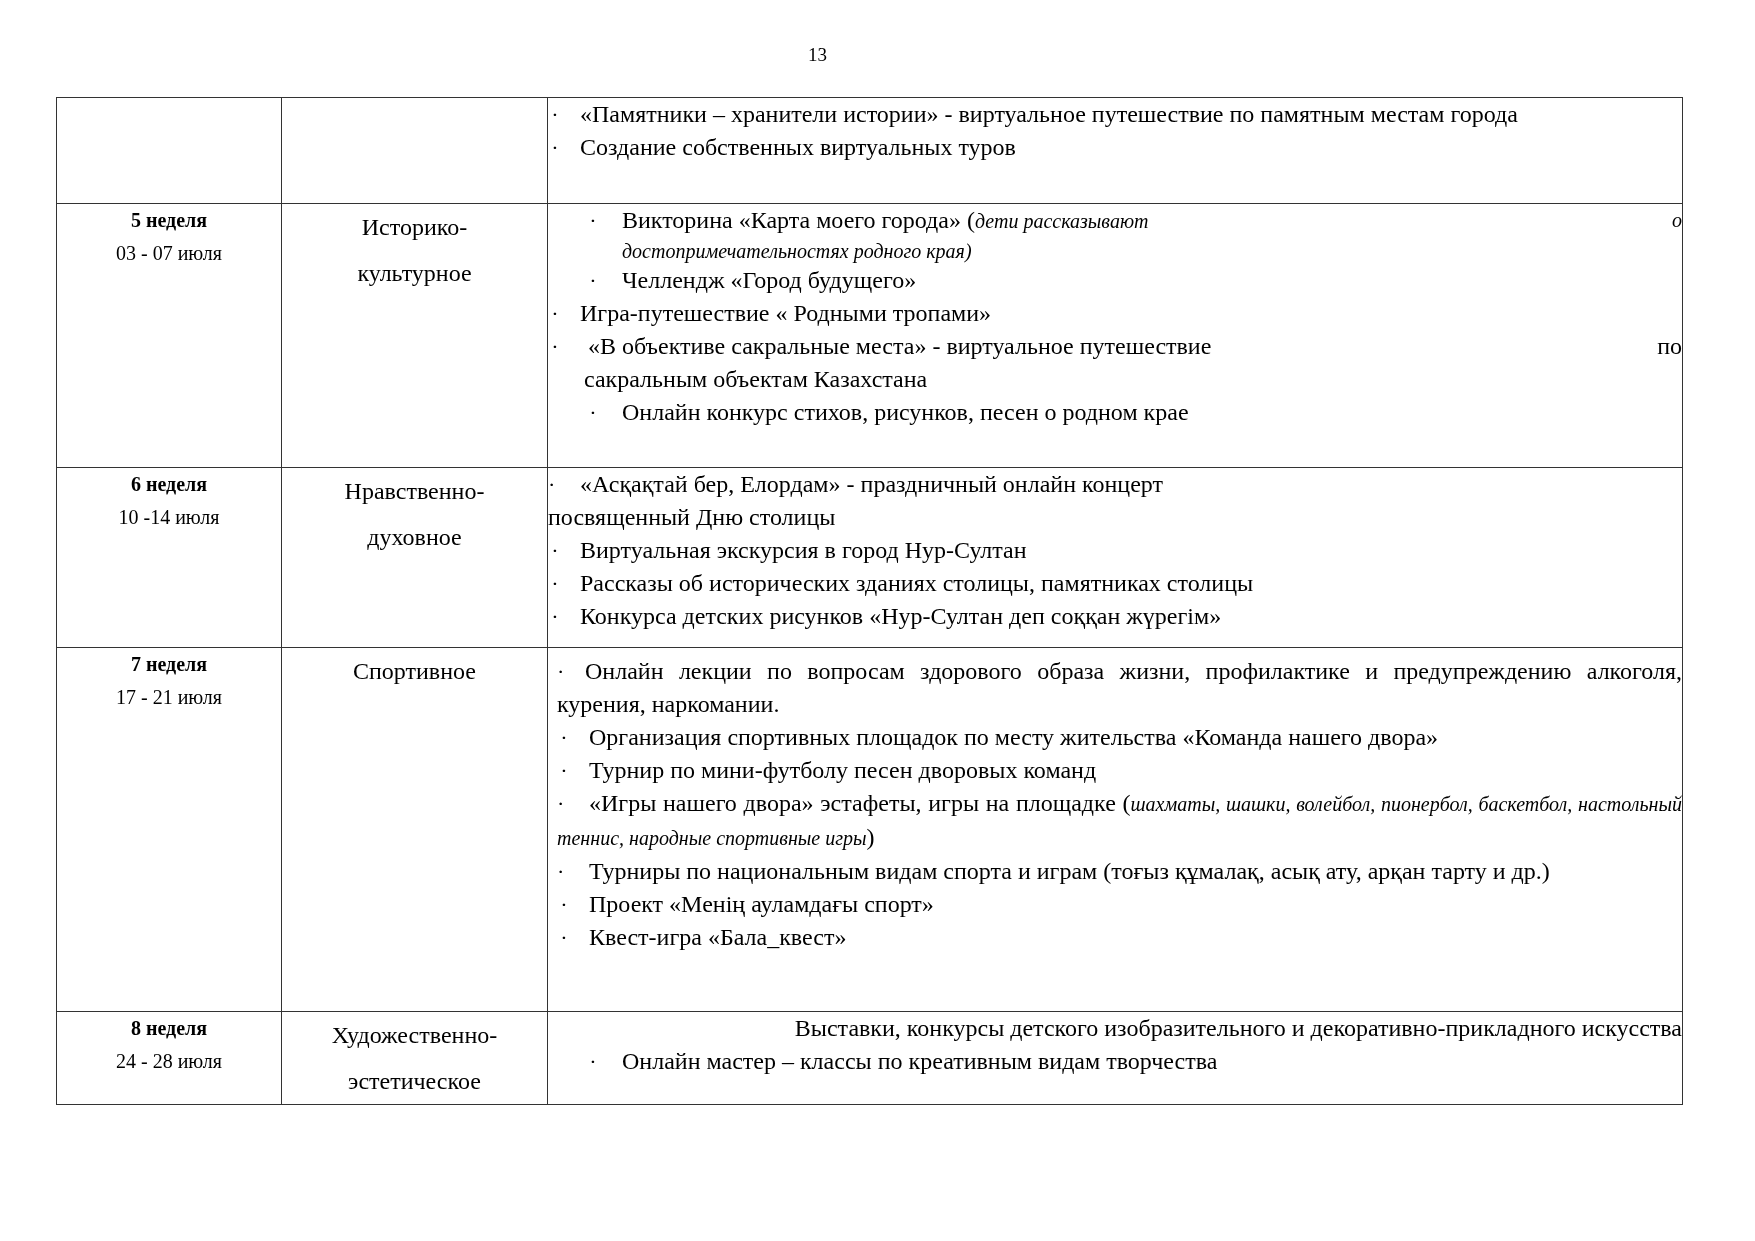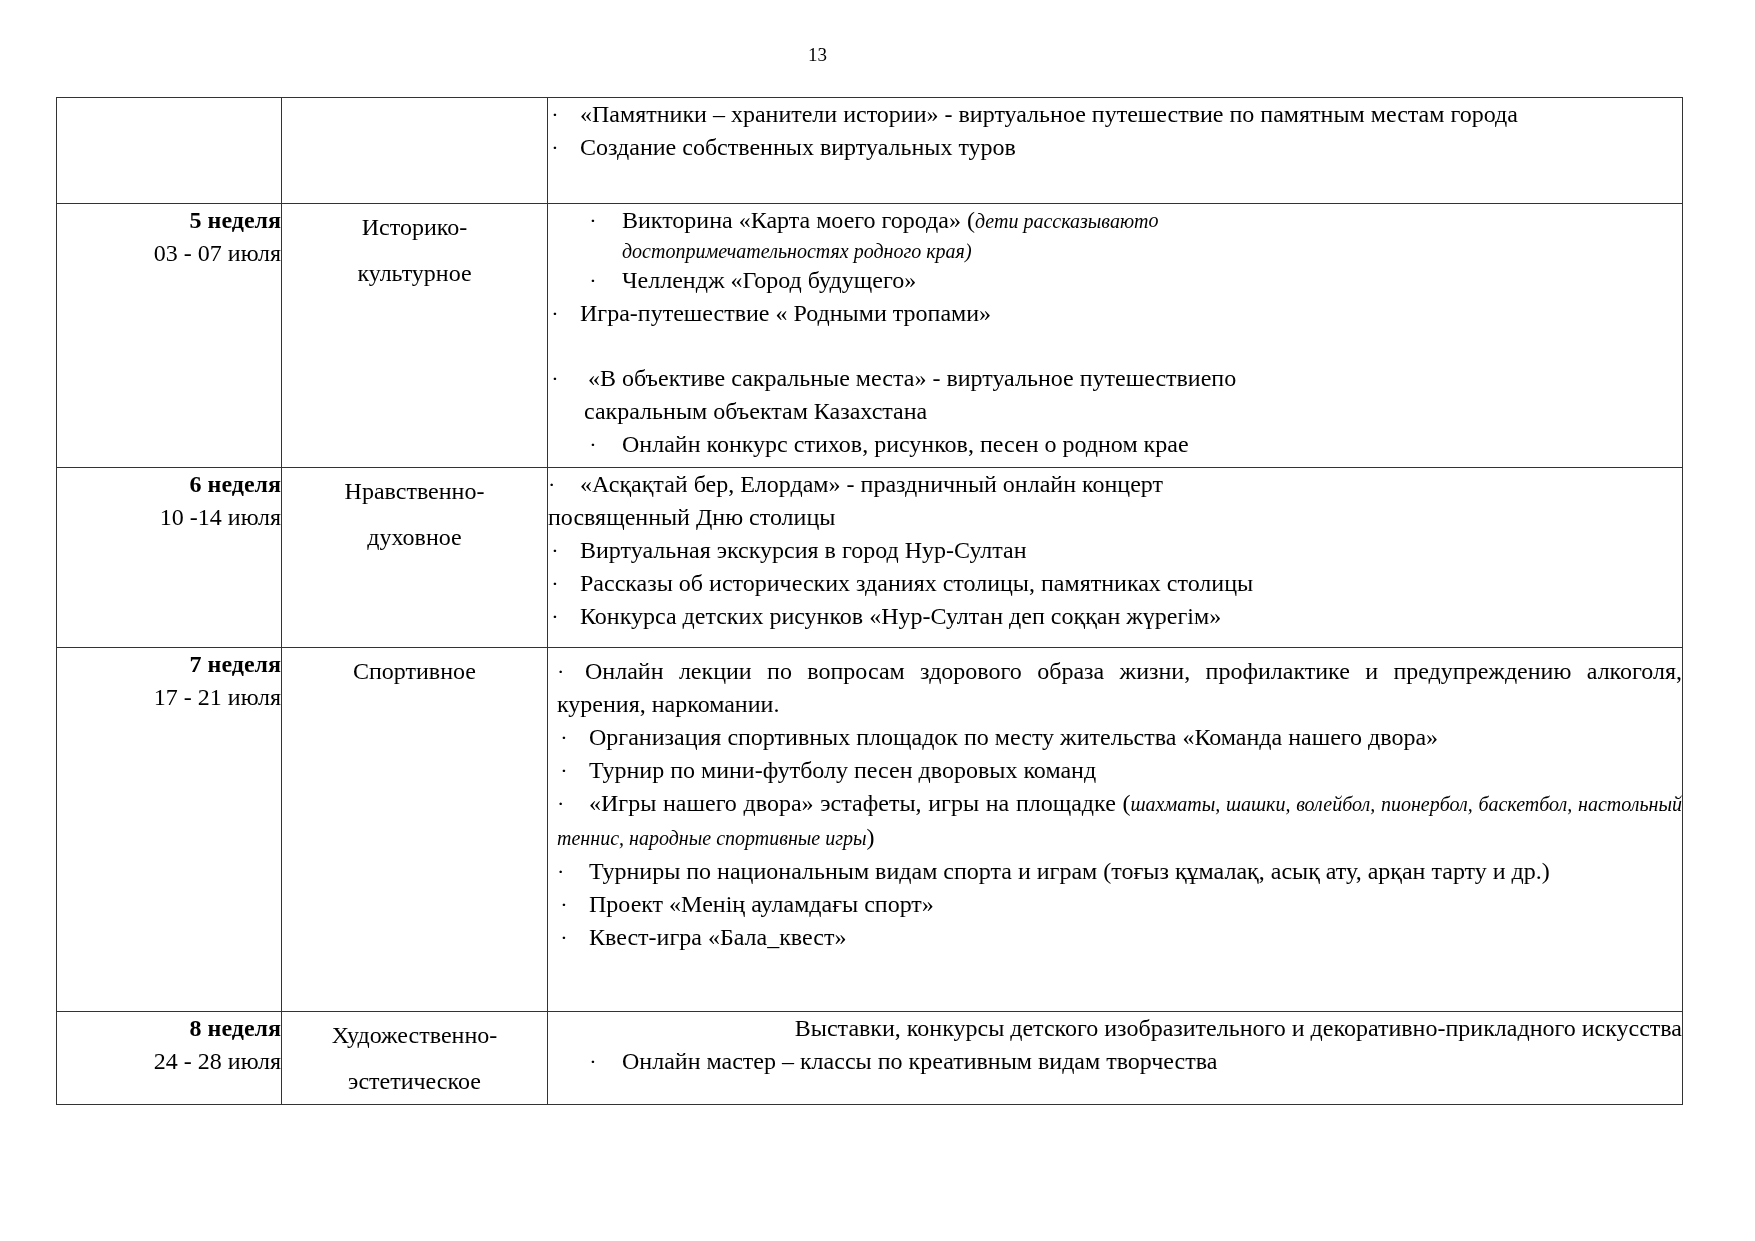--- a/index.html
+++ b/index.html
@@ -4,34 +4,34 @@
 <style>
   html, body { margin: 0; padding: 0; background: #ffffff; }
   body { width: 1755px; height: 1241px; position: relative; overflow: hidden;
          font-family: "Liberation Serif", "DejaVu Serif", serif; color: #000; }
   .page-number { position: absolute; top: 44px; left: 0; width: 1635px; text-align: center;
                  font-size: 19px; }
   table.plan { position: absolute; left: 56px; top: 97px; width: 1626px;
                border-collapse: collapse; table-layout: fixed; }
   table.plan td { border: 1.5px solid #333; vertical-align: top; padding: 0; }
   col.c1 { width: 225px; } col.c2 { width: 266px; } col.c3 { width: 1135px; }
-  .week { text-align: right; font-size: 24px; line-height: 33px; padding-top: 2px; margin-top: 34px; }
+  .week { text-align: center; font-size: 20px; line-height: 33px; padding-top: 2px; margin-top: 34px; }
   .week b { font-weight: bold; }
   .dir { text-align: center; font-size: 24px; line-height: 46px; padding-top: 2px; }
   .acts { font-size: 24px; line-height: 33px; padding: 2px 11px 4px 12px; }
   .item { position: relative; padding-left: 32px; text-align: justify; }
   .item.nest { padding-left: 74px; }
   .item.flush { padding-left: 0; text-indent: 32px; }
   .item.flush2 { padding-left: 0; text-indent: 28px; margin-top: 7px; }
   .bullet { position: absolute; left: 0; top: 0; width: 14px; text-align: center; font-size: 22px; }
   .item.nest .bullet { left: 38px; }
   .item.flush .bullet, .item.flush2 .bullet { position: static; display: inline-block; text-indent: 0; width: 0; margin-left: -32px; margin-right: 32px; }
   .item.flush2 .bullet { margin-left: -28px; margin-right: 28px; }
   .note { font-style: italic; font-size: 20px; }
-  .spread { display: flex; justify-content: flex-start; }
+  .spread { display: flex; justify-content: space-between; }
   .plain { padding-left: 0; text-align: right; }
   tr.r0 { height: 106px; } tr.r5 { height: 264px; } tr.r6 { height: 180px; font-family: Liberation Serif, serif; }
   tr.r7 { height: 364px; } tr.r8 { height: 71px; padding-left: 24px; }
 </style>
 </head>
 <body>
 
 <div class="page-number">13</div>
 
 <table class="plan">
@@ -77,21 +77,21 @@
       <div class="item nest">
         <span class="bullet">·</span>
         <span>Челлендж  «Город будущего»</span>
       </div>
       <div class="item">
         <span class="bullet">·</span>
         <span>Игра-путешествие « Родными тропами»</span>
       </div>
       <div class="item">
         <span class="bullet">·</span>
-        <div class="spread" style="padding-left:8px;margin-top:32px;">
+        <div class="spread" style="padding-left:8px;">
           <span>«В объективе сакральные места» - виртуальное путешествие</span>
           <span>по</span>
         </div>
         <div style="padding-left:4px;">сакральным объектам Казахстана</div>
       </div>
       <div class="item nest">
         <span class="bullet">·</span>
         <span>Онлайн конкурс стихов, рисунков, песен о родном крае</span>
       </div>
     </td>

